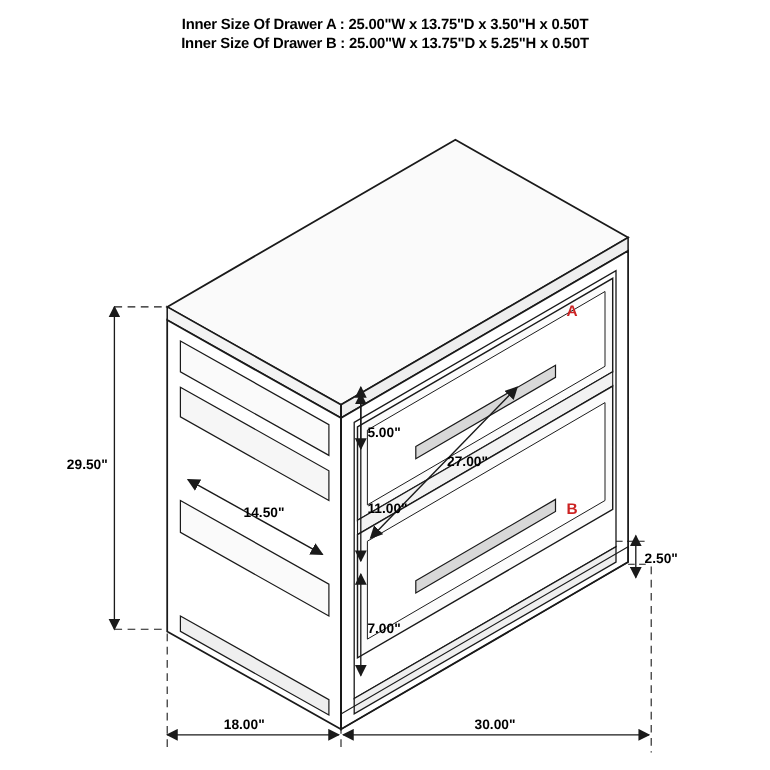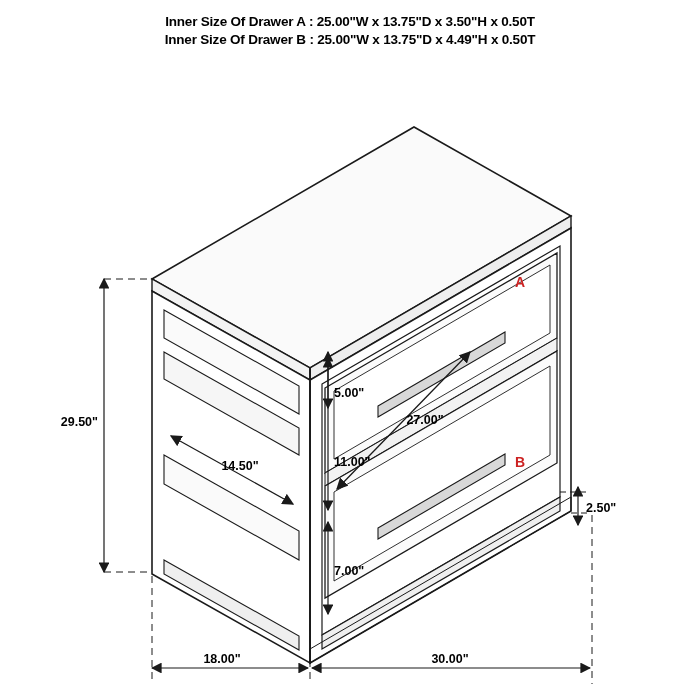--- a/index.html
+++ b/index.html
@@ -52,21 +52,21 @@
     font-weight: bold;
     fill: #cc2222;
   }
 </style>
 </head>
 <body>
 
 <div id="stage">
 
   <div class="hdr" id="hdr1">Inner Size Of Drawer A : 25.00"W x 13.75"D x 3.50"H x 0.50T</div>
-  <div class="hdr" id="hdr2">Inner Size Of Drawer B : 25.00"W x 13.75"D x 4.49"H x 0.50T</div>
+  <div class="hdr" id="hdr2">Inner Size Of Drawer B : 25.00"W x 13.75"D x 5.25"H x 0.50T</div>
 
   <svg class="diagram" viewBox="0 0 700 700">
     <defs>
       <marker id="arrEnd" markerWidth="9" markerHeight="9" refX="8" refY="4.5" orient="auto" markerUnits="strokeWidth">
         <path d="M0,0 L9,4.5 L0,9 z" fill="#1a1a1a"></path>
       </marker>
       <marker id="arrStart" markerWidth="9" markerHeight="9" refX="1" refY="4.5" orient="auto" markerUnits="strokeWidth">
         <path d="M9,0 L0,4.5 L9,9 z" fill="#1a1a1a"></path>
       </marker>
     </defs>

